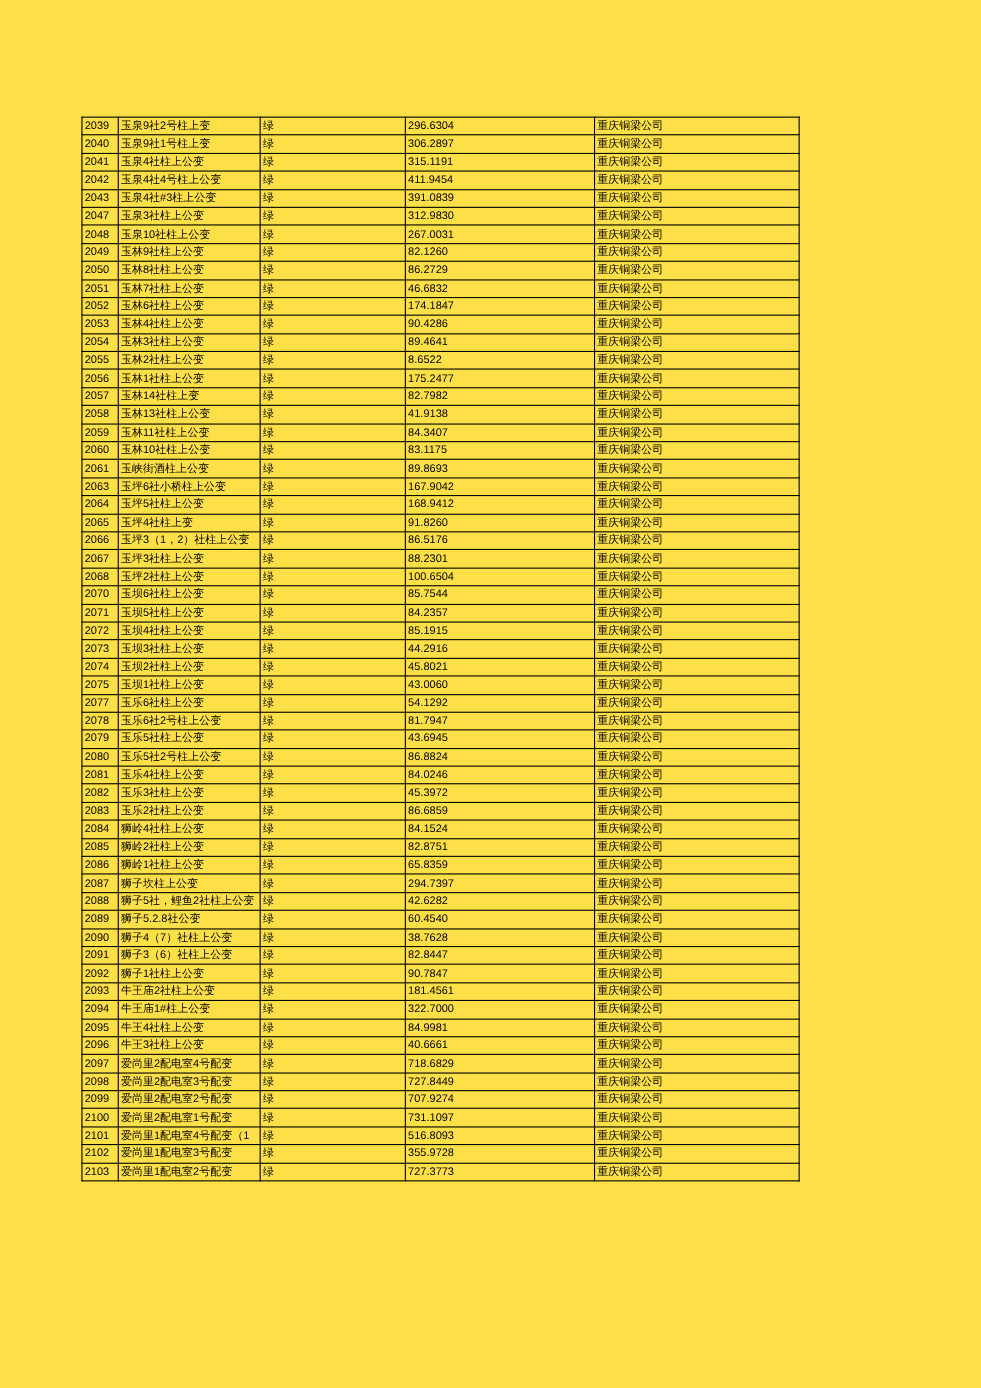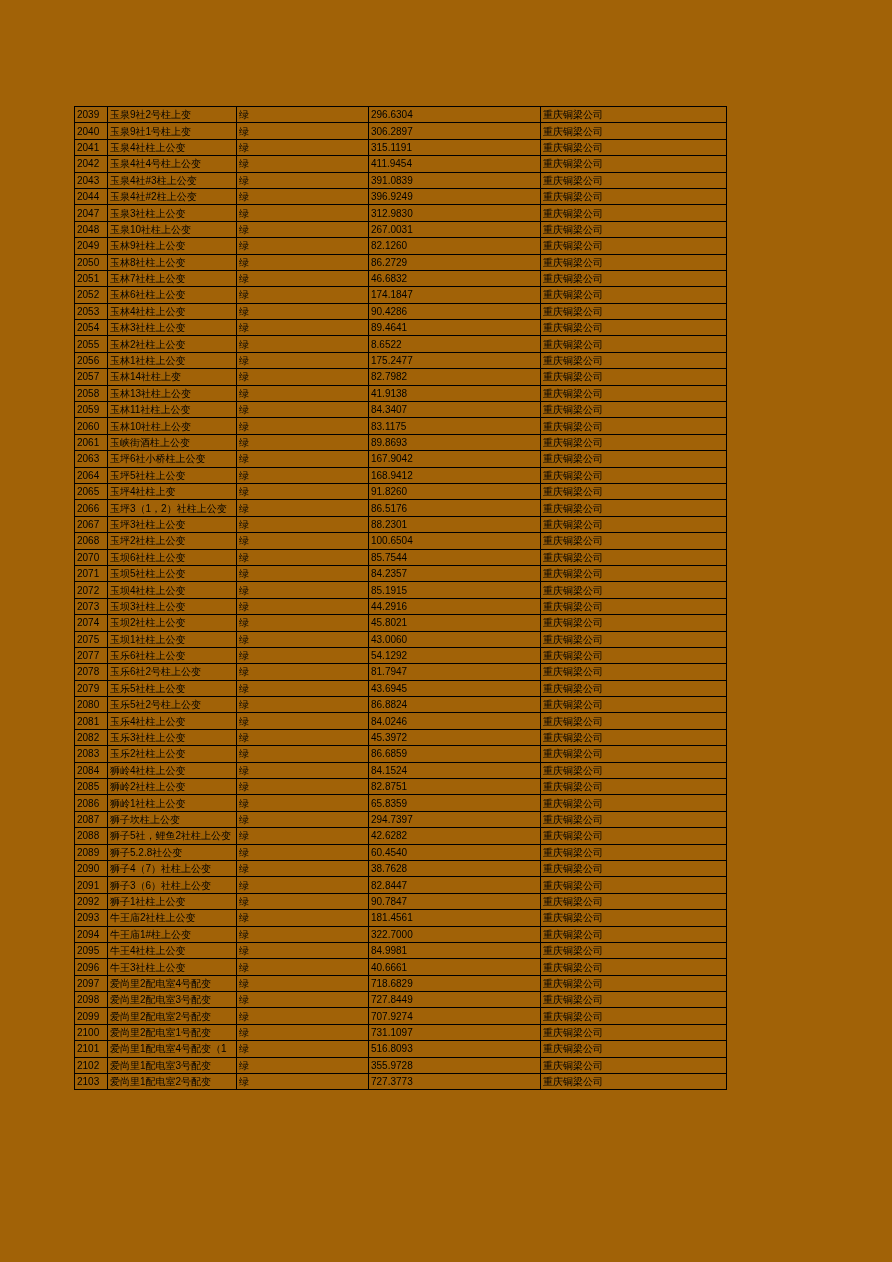--- a/index.html
+++ b/index.html
@@ -14,21 +14,21 @@
     color: #000000;
     position: relative;
     overflow: hidden;
   }
   .page {
     position: absolute;
     left: 0;
     top: 0;
     width: 892px;
     height: 1262px;
-    background: #a16207;
+    background: #fde047;
     box-sizing: border-box;
   }
   .sheet {
     position: absolute;
     left: 74px;
     top: 106px;
     width: 652px;
   }
   table.data-table {
     border-collapse: collapse;
@@ -115,27 +115,20 @@
             <td class="cell-company">重庆铜梁公司</td>
           </tr>
           <tr>
             <td class="cell-id">2043</td>
             <td class="cell-name">玉泉4社#3柱上公变</td>
             <td class="cell-color">绿</td>
             <td class="cell-value">391.0839</td>
             <td class="cell-company">重庆铜梁公司</td>
           </tr>
           <tr>
-            <td class="cell-id">2044</td>
-            <td class="cell-name">玉泉4社#2柱上公变</td>
-            <td class="cell-color">绿</td>
-            <td class="cell-value">396.9249</td>
-            <td class="cell-company">重庆铜梁公司</td>
-          </tr>
-          <tr>
             <td class="cell-id">2047</td>
             <td class="cell-name">玉泉3社柱上公变</td>
             <td class="cell-color">绿</td>
             <td class="cell-value">312.9830</td>
             <td class="cell-company">重庆铜梁公司</td>
           </tr>
           <tr>
             <td class="cell-id">2048</td>
             <td class="cell-name">玉泉10社柱上公变</td>
             <td class="cell-color">绿</td>

